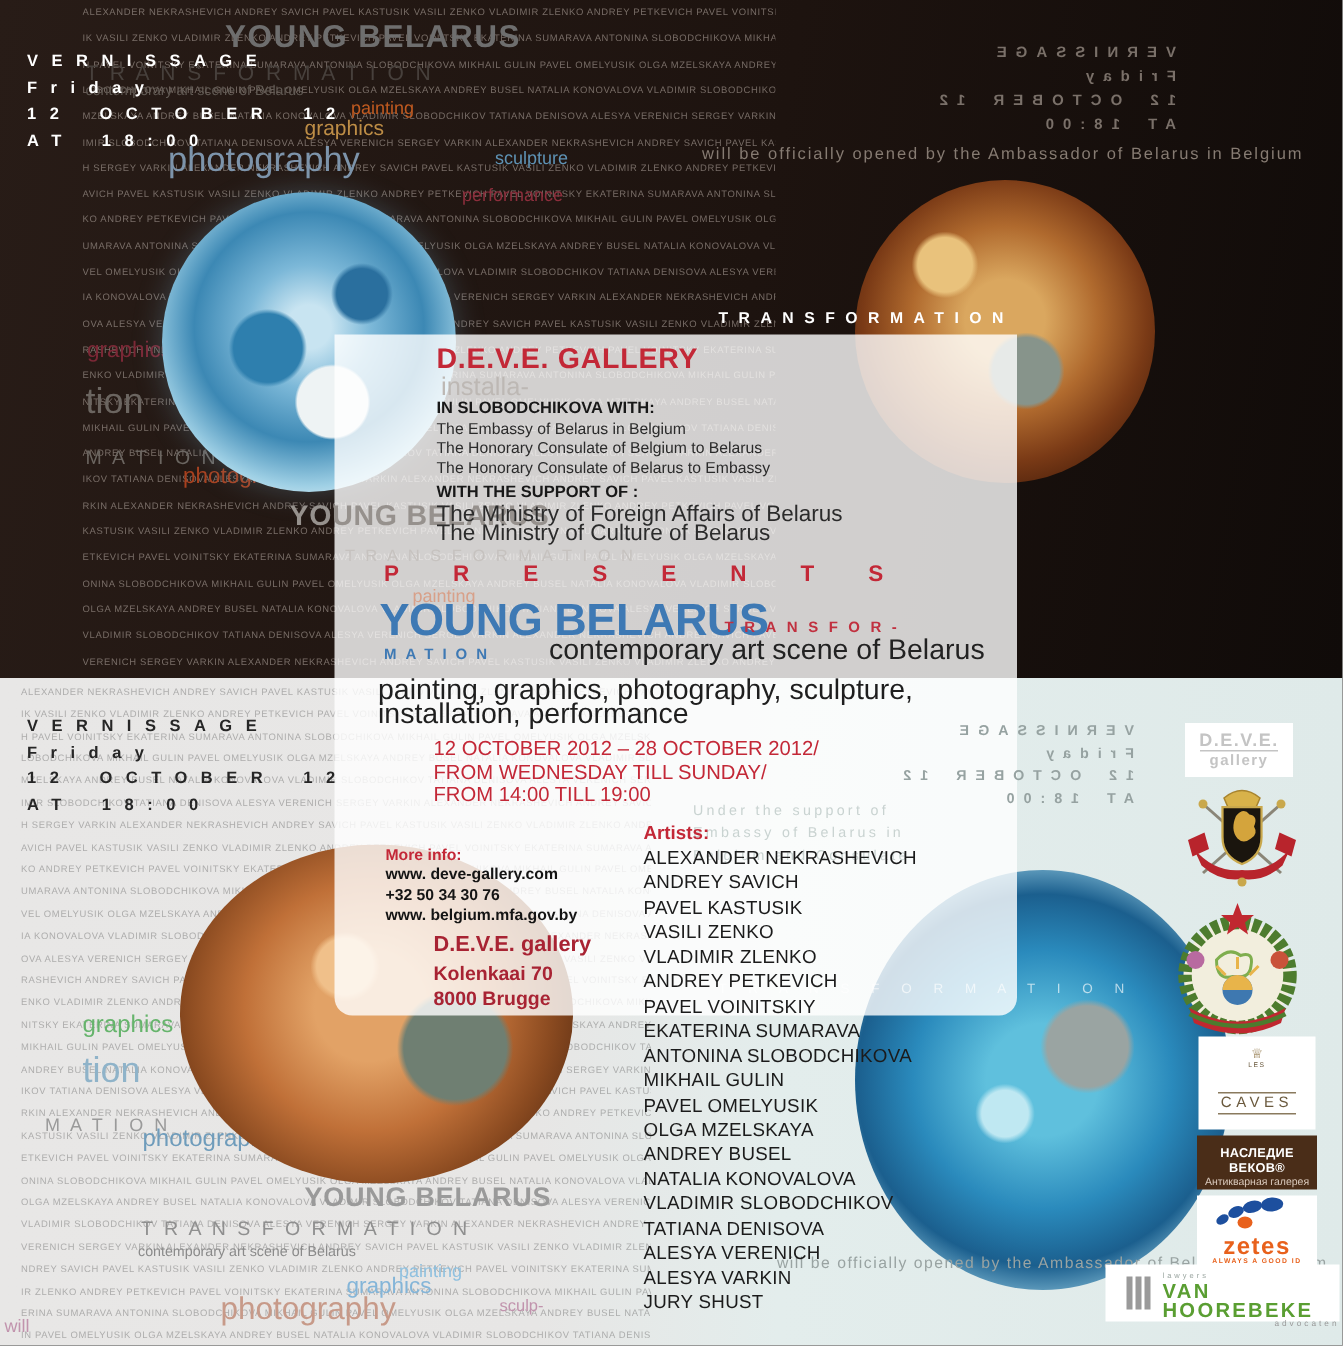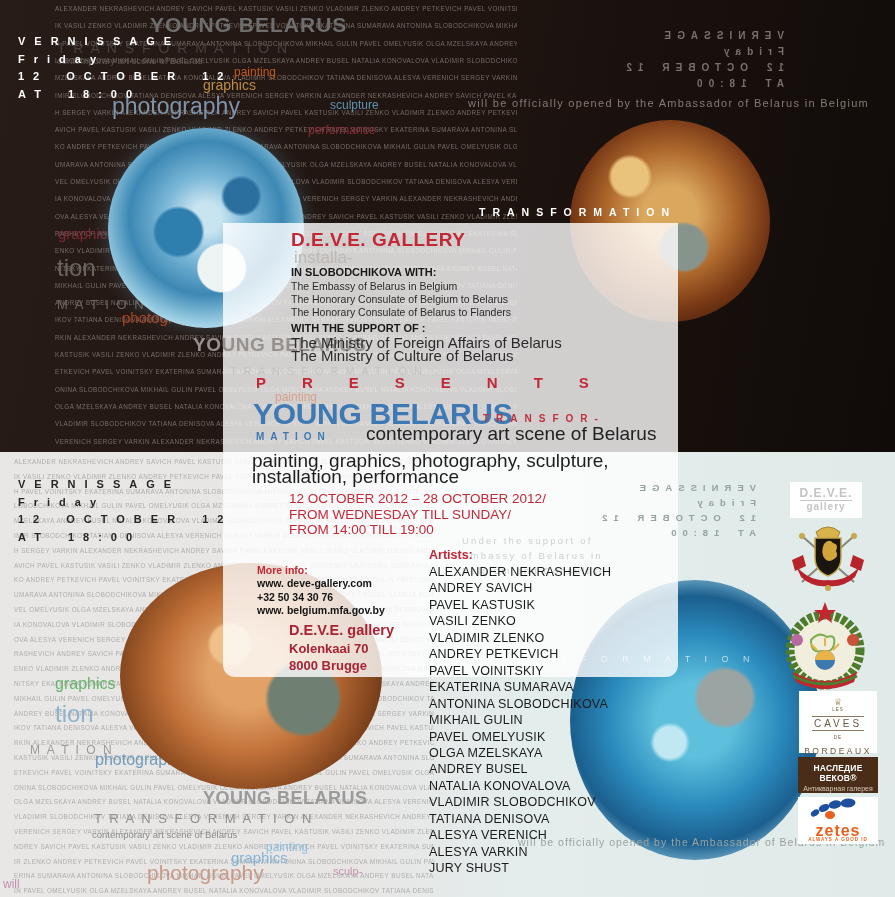--- a/index.html
+++ b/index.html
@@ -85,21 +85,21 @@
   #logo-deve{left:790px;top:482px;width:72px;height:36px;text-align:center;color:#c4c4c4;
              font-weight:bold;text-shadow:0 1px 0 #fff}
   #logo-deve .l1{display:inline-block;font-size:12px;border-bottom:1px solid #c4c4c4;margin-top:4px;letter-spacing:1px}
   #logo-deve .l2{font-size:10px;letter-spacing:1px}
   #logo-arms{left:788px;top:522px;width:80px;height:74px}
   #logo-emblem{left:783px;top:598px;width:85px;height:96px}
   #logo-caves{left:799px;top:691px;width:78px;height:62px;text-align:center;color:#6b5a3e}
   #logo-caves .crown{font-size:9px;line-height:10px;margin-top:6px;color:#8a6f3e}
   #logo-caves .tiny{font-size:4.5px;letter-spacing:1px}
   #logo-caves .nm{font-size:10px;letter-spacing:3px;border-top:.5px solid #8a7a5e;border-bottom:.5px solid #8a7a5e;
-                  display:inline-block;padding:1px 2px;margin:4px 0}
+                  display:inline-block;padding:1px 2px;margin:16px 0}
   #logo-caves .bx{font-size:8.5px;letter-spacing:2.5px;border-bottom:.5px solid #8a7a5e;display:inline-block;padding-bottom:1px}
   #logo-nasledie{left:798px;top:757px;width:80px;height:36px;background:#4a2d18;color:#ffffff;
                  text-align:center;padding-top:6px;box-sizing:border-box}
   #logo-nasledie .l1{font-size:8.5px;font-weight:bold;letter-spacing:.2px}
   #logo-nasledie .l2{font-size:7px;color:#d9c9bc;margin-top:2px}
   #logo-zetes{left:798px;top:797px;width:80px;height:47px;text-align:center}
   #logo-zetes .nm{font-size:16px;font-weight:bold;color:#e8611c;letter-spacing:1px;line-height:12px}
   #logo-zetes .tag{font-size:4.5px;font-weight:bold;color:#e8611c;letter-spacing:1px}
   #logo-vh{left:737px;top:843px;width:156px;height:38px}
   #logo-vh .bars{position:absolute;left:14px;top:8px;width:18px;height:22px}
@@ -254,21 +254,21 @@
       <div>Under the support of</div>
       <div>Embassy of Belarus in</div>
       <div>Belgium and Consulate</div>
     </div>
 
   <div id="deve-heading" class="abs z6">D.E.V.E. GALLERY</div>
   <div id="collab-head" class="abs z6 blockhead">IN SLOBODCHIKOVA WITH:</div>
   <div id="collab-lines" class="abs z6">
       <div>The Embassy of Belarus in Belgium</div>
       <div>The Honorary Consulate of Belgium to Belarus</div>
-      <div>The Honorary Consulate of Belarus to Flanders</div>
+      <div>The Honorary Consulate of Belarus to Embassy</div>
     </div>
   <div id="support-head" class="abs z6 blockhead">WITH THE SUPPORT OF :</div>
   <div id="support-lines" class="abs z6">
       <div>The Ministry of Foreign Affairs of Belarus</div>
       <div>The Ministry of Culture of Belarus</div>
     </div>
   <div id="presents" class="abs z6">PRESENTS</div>
   <div id="yb-title" class="abs z6">YOUNG BELARUS</div>
   <div id="yb-transfor" class="abs z6">TRANSFOR-</div>
   <div id="yb-mation" class="abs z6">MATION</div>
@@ -373,14 +373,22 @@
       <ellipse cx="12" cy="16" rx="4.5" ry="3" fill="#1d4f9e" transform="rotate(-32 12 16)"></ellipse>
       <ellipse cx="21" cy="11" rx="5.5" ry="3.6" fill="#1d4f9e" transform="rotate(-24 21 11)"></ellipse>
       <ellipse cx="32" cy="7.5" rx="6.5" ry="4" fill="#1d4f9e" transform="rotate(-14 32 7.5)"></ellipse>
       <ellipse cx="45" cy="6" rx="7.5" ry="4.6" fill="#1d4f9e" transform="rotate(-4 45 6)"></ellipse>
       <ellipse cx="27" cy="18" rx="5" ry="4" fill="#e8611c"></ellipse>
     </svg>
     <div class="nm">zetes</div>
     <div class="tag">ALWAYS A GOOD ID</div>
   </div>
 
+  <div id="logo-vh" class="logobox z7">
+    <div class="bars"><i></i><i></i><i></i></div>
+    <div class="txt">
+      <div class="sm1">lawyers</div>
+      <div class="nm">VAN HOOREBEKE</div>
+      <div class="sm2">advocaten</div>
+    </div>
+  </div>
 
 </div>
 
 </body></html>

